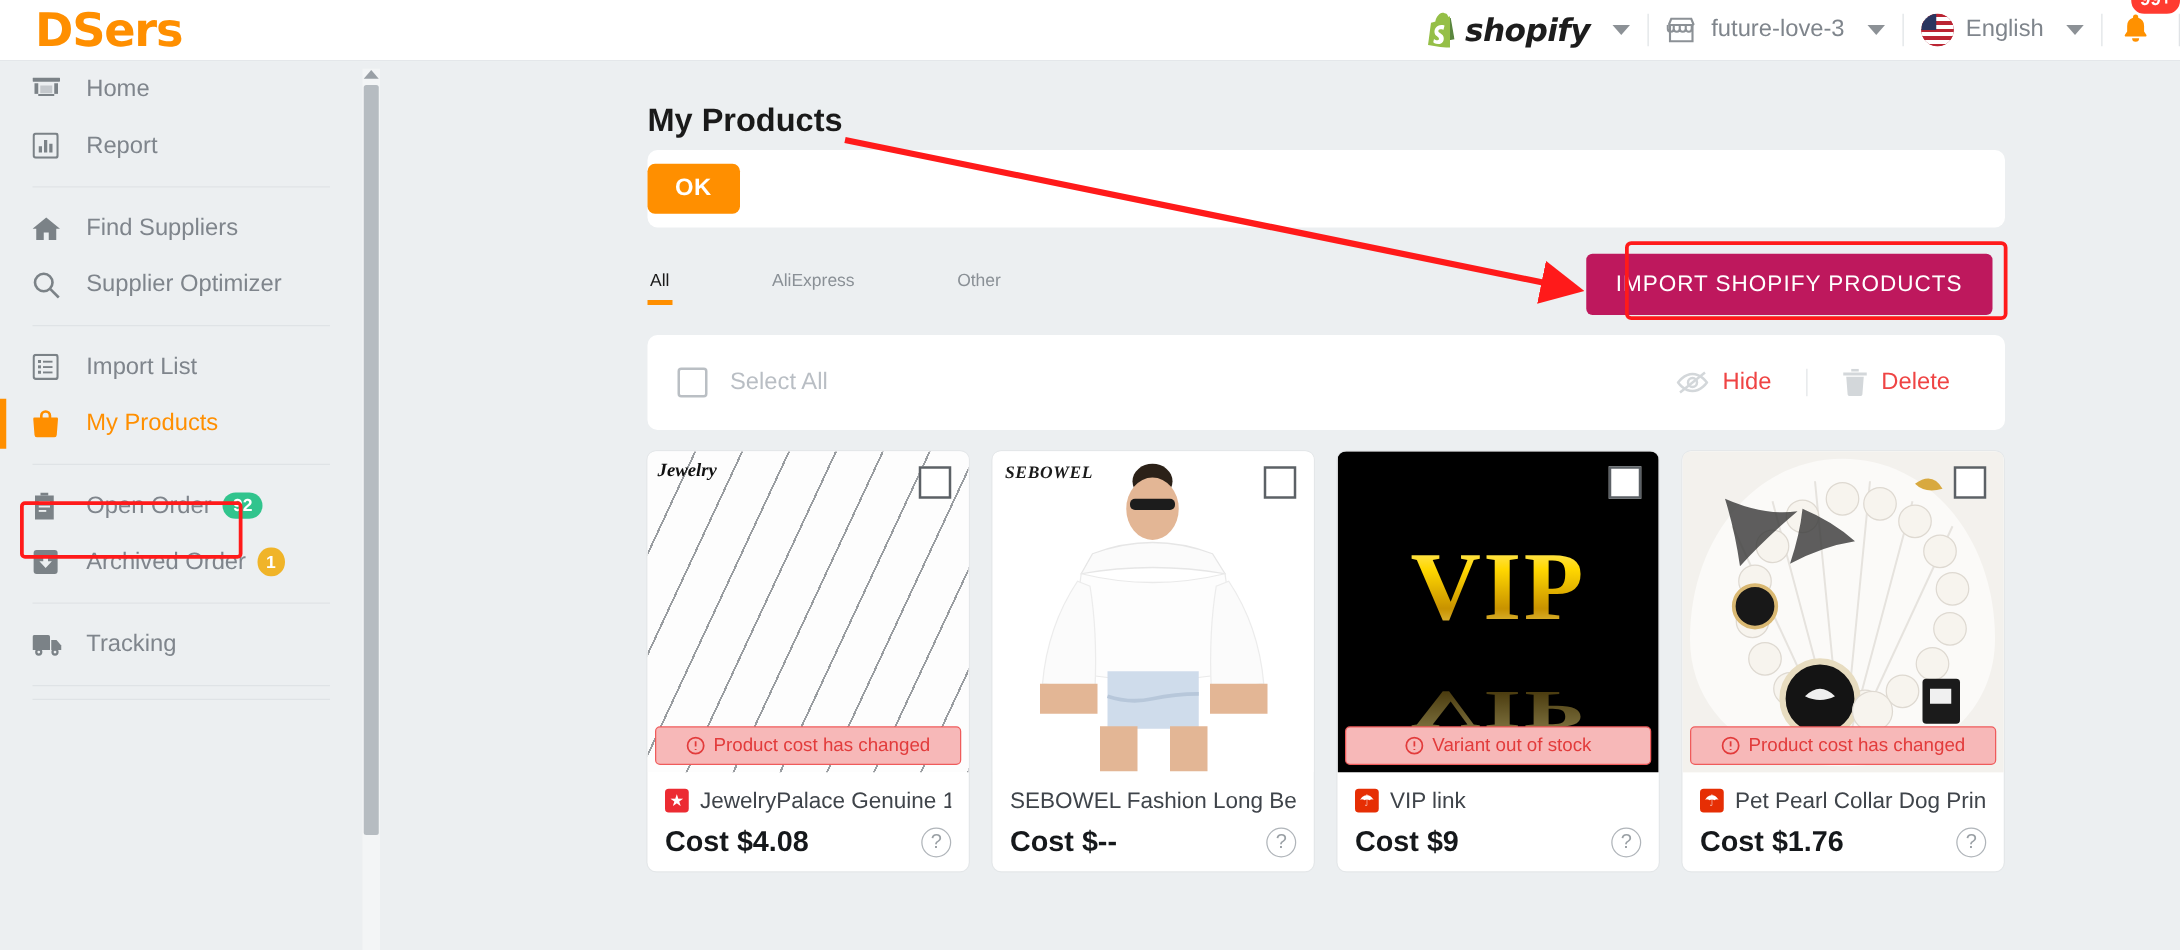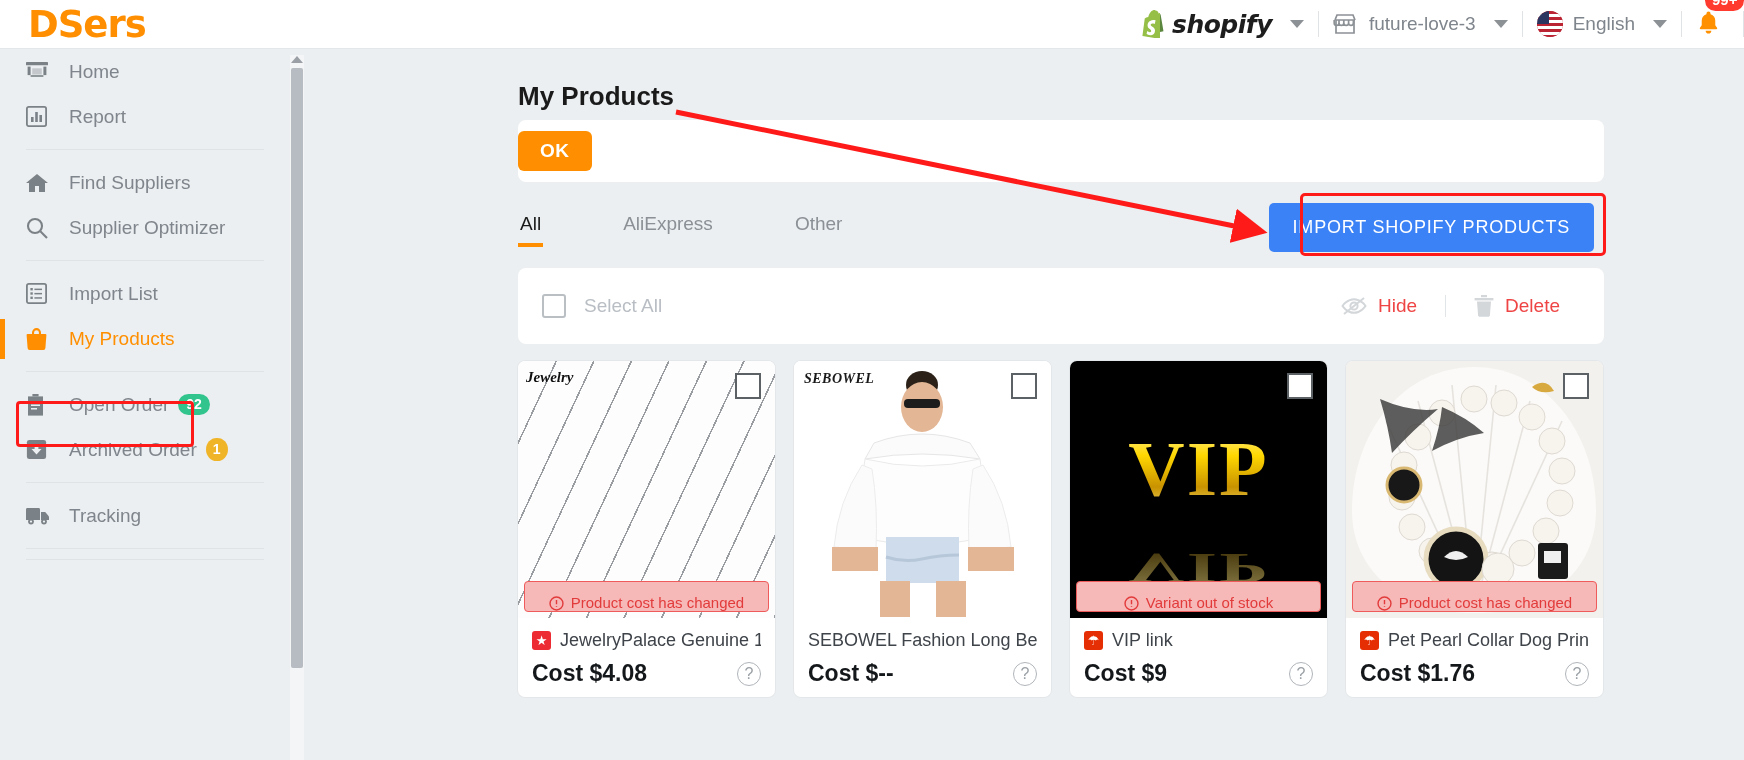--- a/index.html
+++ b/index.html
@@ -152,32 +152,32 @@
     font-size: 19px; font-weight: bold; letter-spacing: 0.5px;
     padding: 9px 22px; cursor: pointer;
     font-family: "Liberation Sans", sans-serif;
   }
 
   .tabs-row {
     position: absolute; top: 144px; left: 214px; width: 1086px; height: 62px;
     display: flex; align-items: center;
   }
   .tab {
-    font-size: 19px; color: #8a9096; cursor: pointer;
+    font-size: 14px; color: #8a9096; cursor: pointer;
     padding: 0 2px 12px; margin-right: 78px; position: relative;
     top: 6px;
   }
   .tab.active { color: #1a1a1a; }
   .tab.active::after {
     content: ""; position: absolute; left: 0; right: 0; bottom: 0;
     height: 4px; background: #ff8f00;
   }
   .import-btn {
     position: absolute; right: 10px; top: 10px;
-    background: #3b82f6; color: #fff; border: none;
+    background: #be185d; color: #fff; border: none;
     border-radius: 5px; font-size: 18px; font-weight: 500;
     letter-spacing: 0.8px; padding: 14px 24px; cursor: pointer;
     font-family: "Liberation Sans", sans-serif;
   }
   .import-hl {
     position: absolute; top: 0px; right: -2px;
     width: 306px; height: 63px;
     border: 3px solid #ff1a1a; border-radius: 5px; pointer-events: none;
   }
 
@@ -212,21 +212,21 @@
   }
   .card-chk {
     position: absolute; top: 12px; right: 14px;
     width: 26px; height: 26px; border: 2px solid #5c6166;
     background: #fff; z-index: 3; cursor: pointer;
   }
   .alert-banner {
     position: absolute; left: 6px; right: 6px; bottom: 6px;
     background: #f7b8b8; border: 1px solid #ef5b5b; border-radius: 4px;
     color: #e23b3b; font-size: 15px;
-    display: flex; align-items: flex-end; justify-content: center;
+    display: flex; align-items: center; justify-content: center;
     height: 31px; z-index: 2;
   }
   .alert-banner .warn {
     display: inline-flex; margin-right: 7px;
   }
   .card-body { padding: 12px 14px 10px; }
   .card-title {
     display: flex; align-items: center; font-size: 18px; color: #3f444a;
     white-space: nowrap; overflow: hidden;
   }

